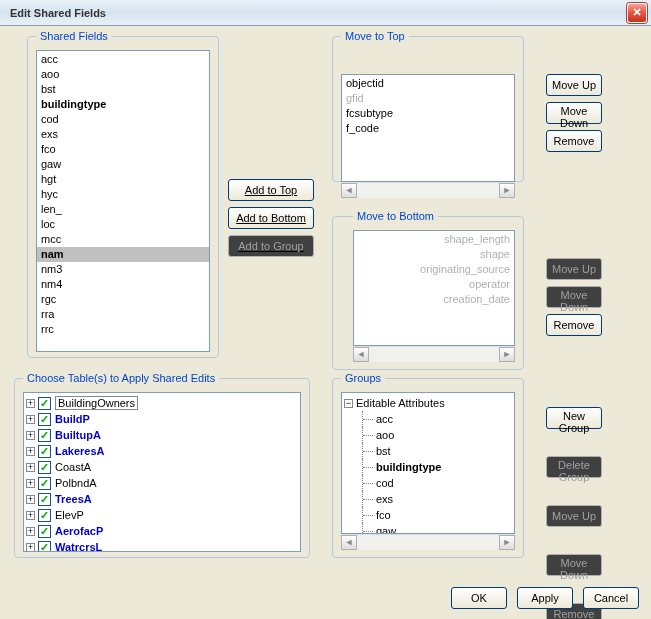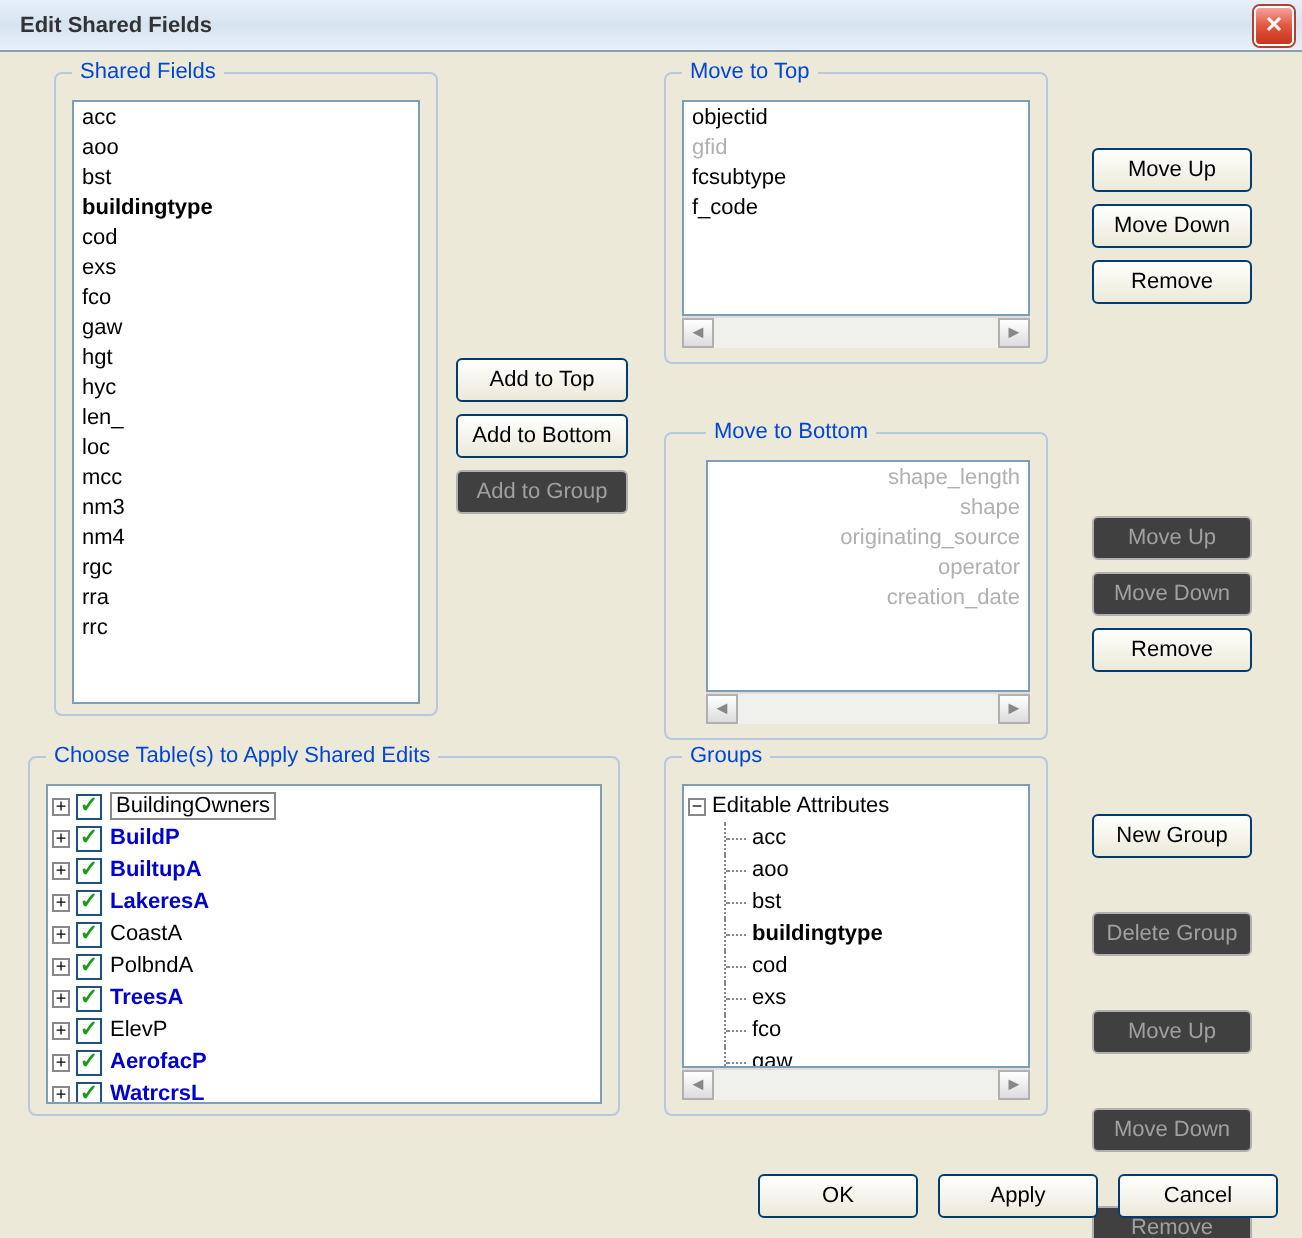--- a/index.html
+++ b/index.html
@@ -74,21 +74,21 @@
   .listbox .item.bold { font-weight: bold; }
   .listbox .item.selected { background: #c0c0c0; font-weight: bold; }
   .listbox .item.disabled { color: #b0b0b0; }
   .btn {
     background: linear-gradient(to bottom, #fff, #ece9d8);
     border: 1px solid #003c74;
     border-radius: 3px;
     font-size: 11px;
     font-family: inherit;
     padding: 2px 0;
-    width: 80px;
+    width: 56px;
     height: 22px;
     cursor: pointer;
   }
   .btn.disabled {
     color: #a0a0a0;
     border-color: #b0b0b0;
     cursor: default;
     background: #404040;
   }
   .vbtns { display: flex; flex-direction: column; gap: 6px; position: absolute; }
@@ -184,37 +184,38 @@
         <div class="item bold">buildingtype</div>
         <div class="item">cod</div>
         <div class="item">exs</div>
         <div class="item">fco</div>
         <div class="item">gaw</div>
         <div class="item">hgt</div>
         <div class="item">hyc</div>
         <div class="item">len_</div>
         <div class="item">loc</div>
         <div class="item">mcc</div>
+        <div class="item selected">nam</div>
         <div class="item">nm3</div>
         <div class="item">nm4</div>
         <div class="item">rgc</div>
         <div class="item">rra</div>
         <div class="item">rrc</div>
       </div>
   </fieldset>
 
-  <div class="vbtns" style="left:228px; top:153px;">
+  <div class="vbtns" style="left:228px; top:153px;text-decoration:underline;">
     <button class="btn" style="width:86px">Add to Top</button>
     <button class="btn" style="width:86px">Add to Bottom</button>
     <button class="btn disabled" style="width:86px">Add to Group</button>
   </div>
 
   <fieldset style="position:absolute; left:332px; top:4px; width:192px; height:152px;">
     <legend>Move to Top</legend>
-    <div class="listbox" id="moveTopList" style="height:108px;">
+    <div class="listbox" id="moveTopList" style="height:108px;margin-top:24px;">
         <div class="item">objectid</div>
         <div class="item disabled">gfid</div>
         <div class="item">fcsubtype</div>
         <div class="item">f_code</div>
       </div>
     <div class="hscroll-placeholder">
         <span>◄</span>
         <span>►</span>
       </div>
   </fieldset>

